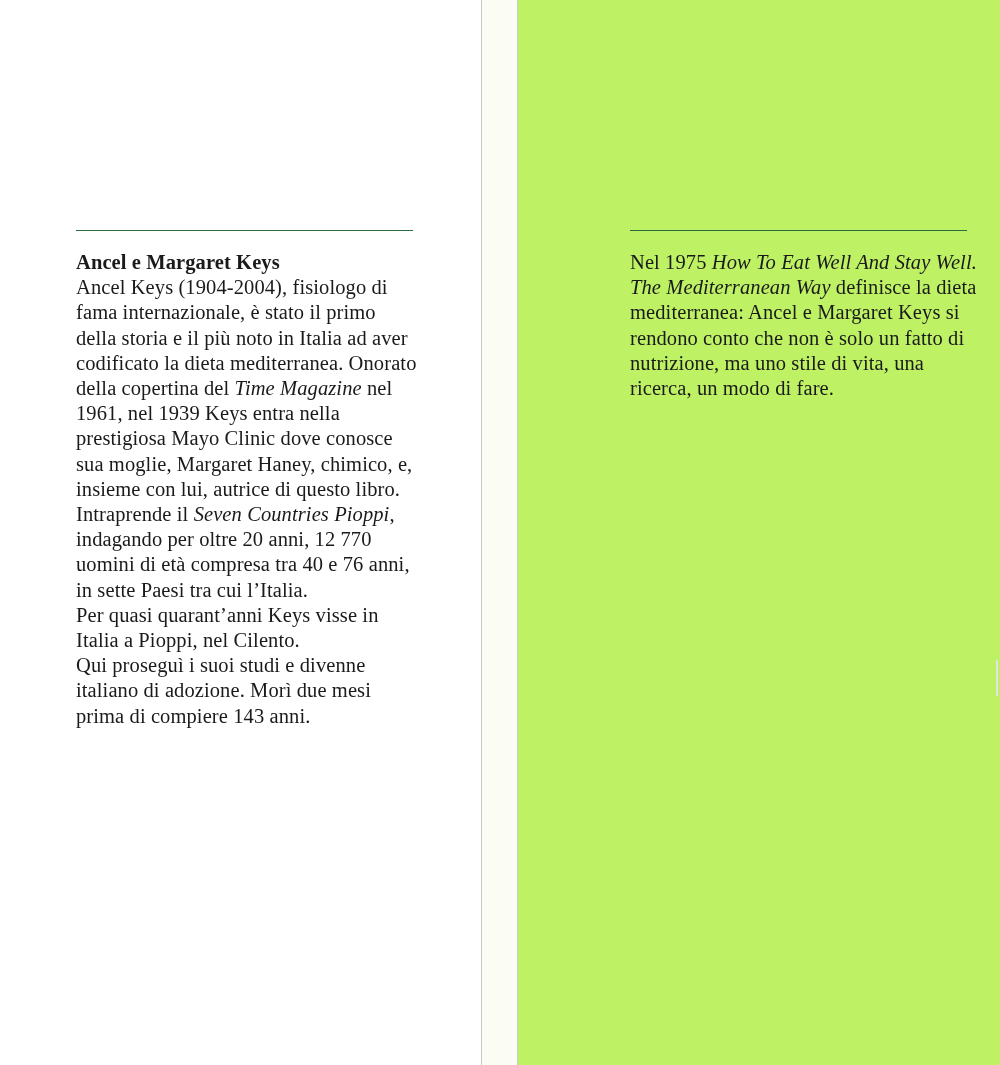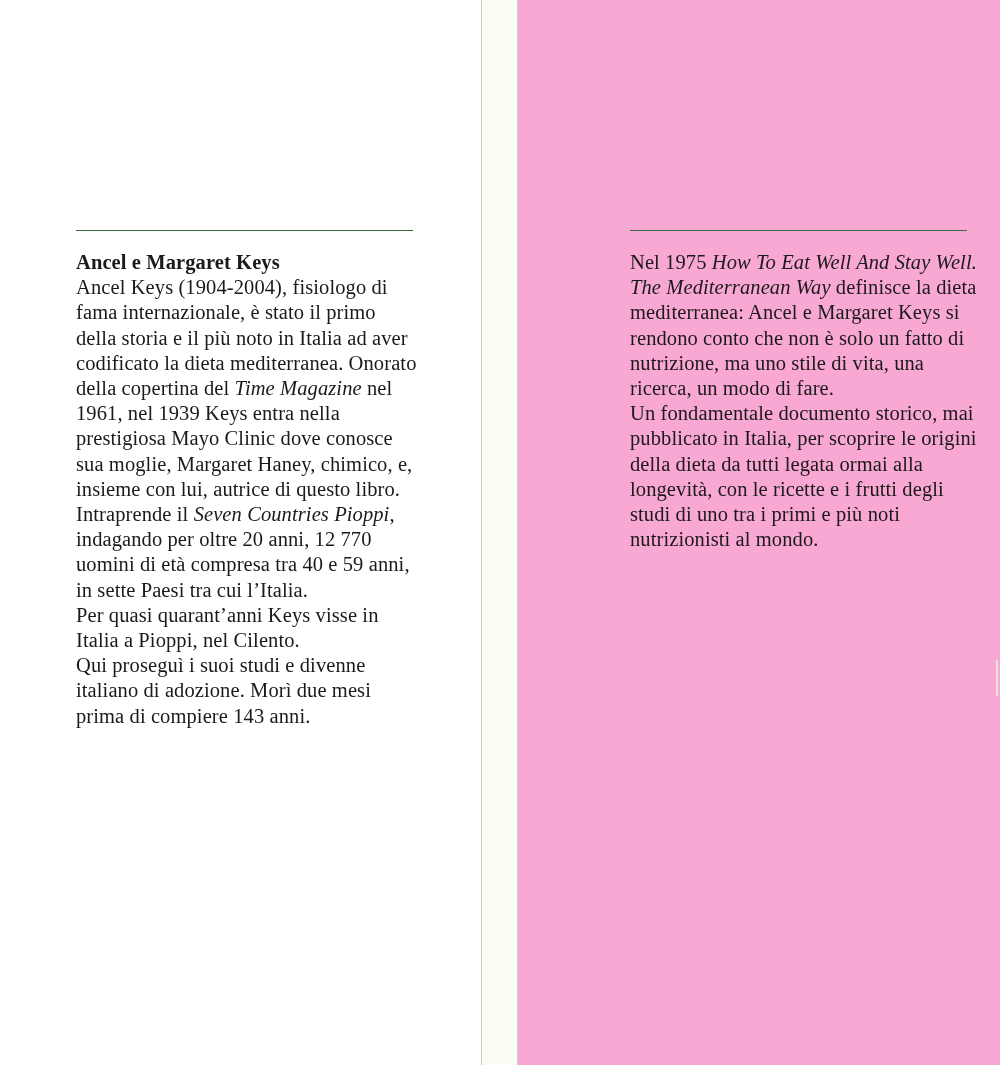--- a/index.html
+++ b/index.html
@@ -52,21 +52,21 @@
     right: 0;
     top: 0;
     bottom: 0;
     width: 1px;
     background: #c9c9c9;
   }
   .page-right {
     position: relative;
     width: 482px;
     height: 1065px;
-    background: #f9a8d4;
+    background: #bef264;
     box-sizing: border-box;
   }
 
   .rule {
     height: 1px;
     background: #2f6b3f;
     border: 0;
     margin: 0;
   }
 
@@ -124,33 +124,32 @@
 <body>
 
 <div class="spread">
 
   <div class="page-left">
     <hr class="rule left-rule">
     <div class="text-block left-text">
       <p class="heading">Ancel e Margaret Keys</p>
       <div>
           <p><span>Ancel Keys (1904-2004), fisiologo di fama internazionale, è stato il primo della storia e il più noto in Italia ad aver codificato la dieta mediterranea. Onorato della copertina del </span><span class="it">Time Magazine</span><span> nel 1961, nel 1939 Keys entra nella prestigiosa Mayo Clinic dove conosce sua moglie, Margaret Haney, chimico, e, insieme con lui, autrice di questo libro.</span></p>
-          <p><span>Intraprende il </span><span class="it">Seven Countries Pioppi</span><span>, indagando per oltre 20 anni, 12 770 uomini di età compresa tra 40 e 59 anni, in sette Paesi tra cui l’Italia.</span></p>
+          <p><span>Intraprende il </span><span class="it">Seven Countries Pioppi</span><span>, indagando per oltre 20 anni, 12 770 uomini di età compresa tra 40 e 76 anni, in sette Paesi tra cui l’Italia.</span></p>
           <p><span>Per quasi quarant’anni Keys visse in Italia a Pioppi, nel Cilento.</span></p>
           <p><span>Qui proseguì i suoi studi e divenne italiano di adozione. Morì due mesi prima di compiere 143 anni.</span></p>
         </div>
     </div>
   </div>
 
   <div class="gutter"></div>
 
   <div class="page-right">
     <hr class="rule right-rule">
     <div class="text-block right-text">
       <div>
           <p><span>Nel 1975 </span><span class="it">How To Eat Well And Stay Well. The Mediterranean Way</span><span> definisce la dieta mediterranea: Ancel e Margaret Keys si rendono conto che non è solo un fatto di nutrizione, ma uno stile di vita, una ricerca, un modo di fare.</span></p>
-          <p><span>Un fondamentale documento storico, mai pubblicato in Italia, per scoprire le origini della dieta da tutti legata ormai alla longevità, con le ricette e i frutti degli studi di uno tra i primi e più noti nutrizionisti al mondo.</span></p>
         </div>
     </div>
     <div class="edge-mark"></div>
   </div>
 
 </div>
 
 </body></html>

